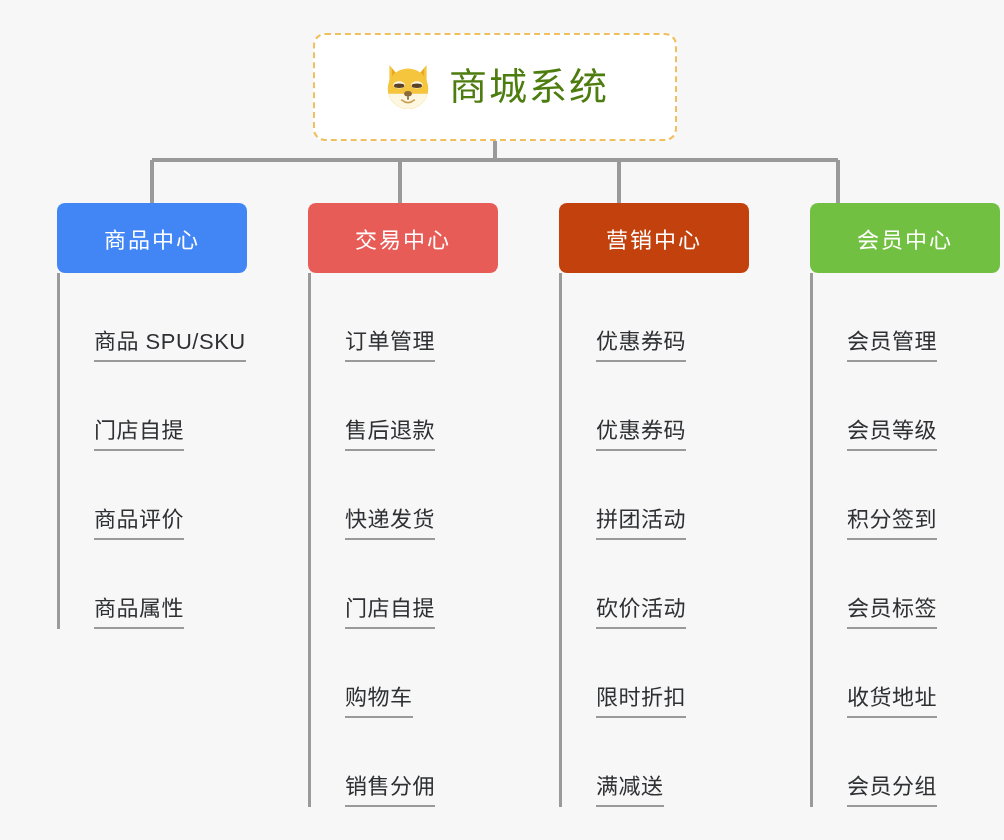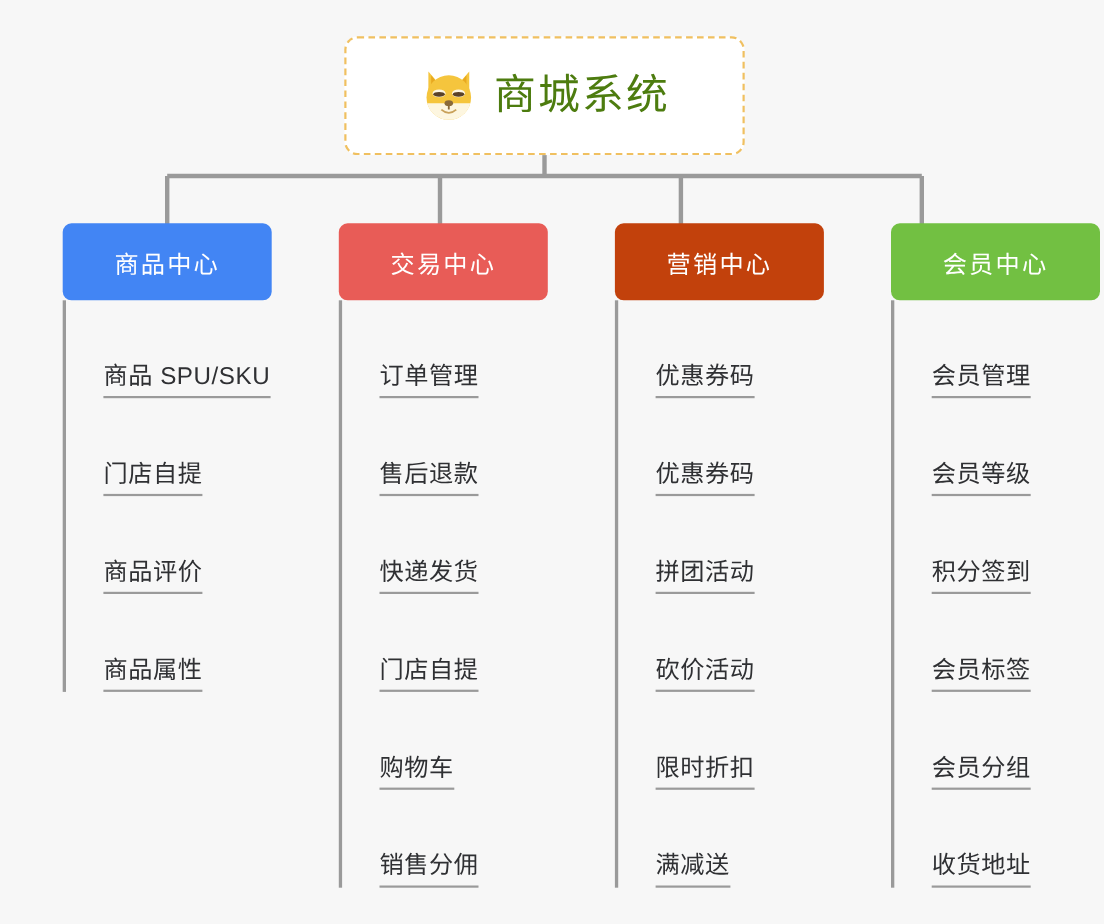--- a/index.html
+++ b/index.html
@@ -235,22 +235,22 @@
         <div class="leaf-item">
             <span class="leaf-label" style="border-bottom-color: rgb(154, 154, 154);">会员等级</span>
           </div>
         <div class="leaf-item">
             <span class="leaf-label" style="border-bottom-color: rgb(154, 154, 154);">积分签到</span>
           </div>
         <div class="leaf-item">
             <span class="leaf-label" style="border-bottom-color: rgb(154, 154, 154);">会员标签</span>
           </div>
         <div class="leaf-item">
+            <span class="leaf-label" style="border-bottom-color: rgb(154, 154, 154);">收货地址</span>
+          </div>
+        <div class="leaf-item">
             <span class="leaf-label" style="border-bottom-color: rgb(154, 154, 154);">会员分组</span>
-          </div>
-        <div class="leaf-item">
-            <span class="leaf-label" style="border-bottom-color: rgb(154, 154, 154);">收货地址</span>
           </div>
       </div>
     </div>
 
   </div>
 </div>
 
 </body></html>

